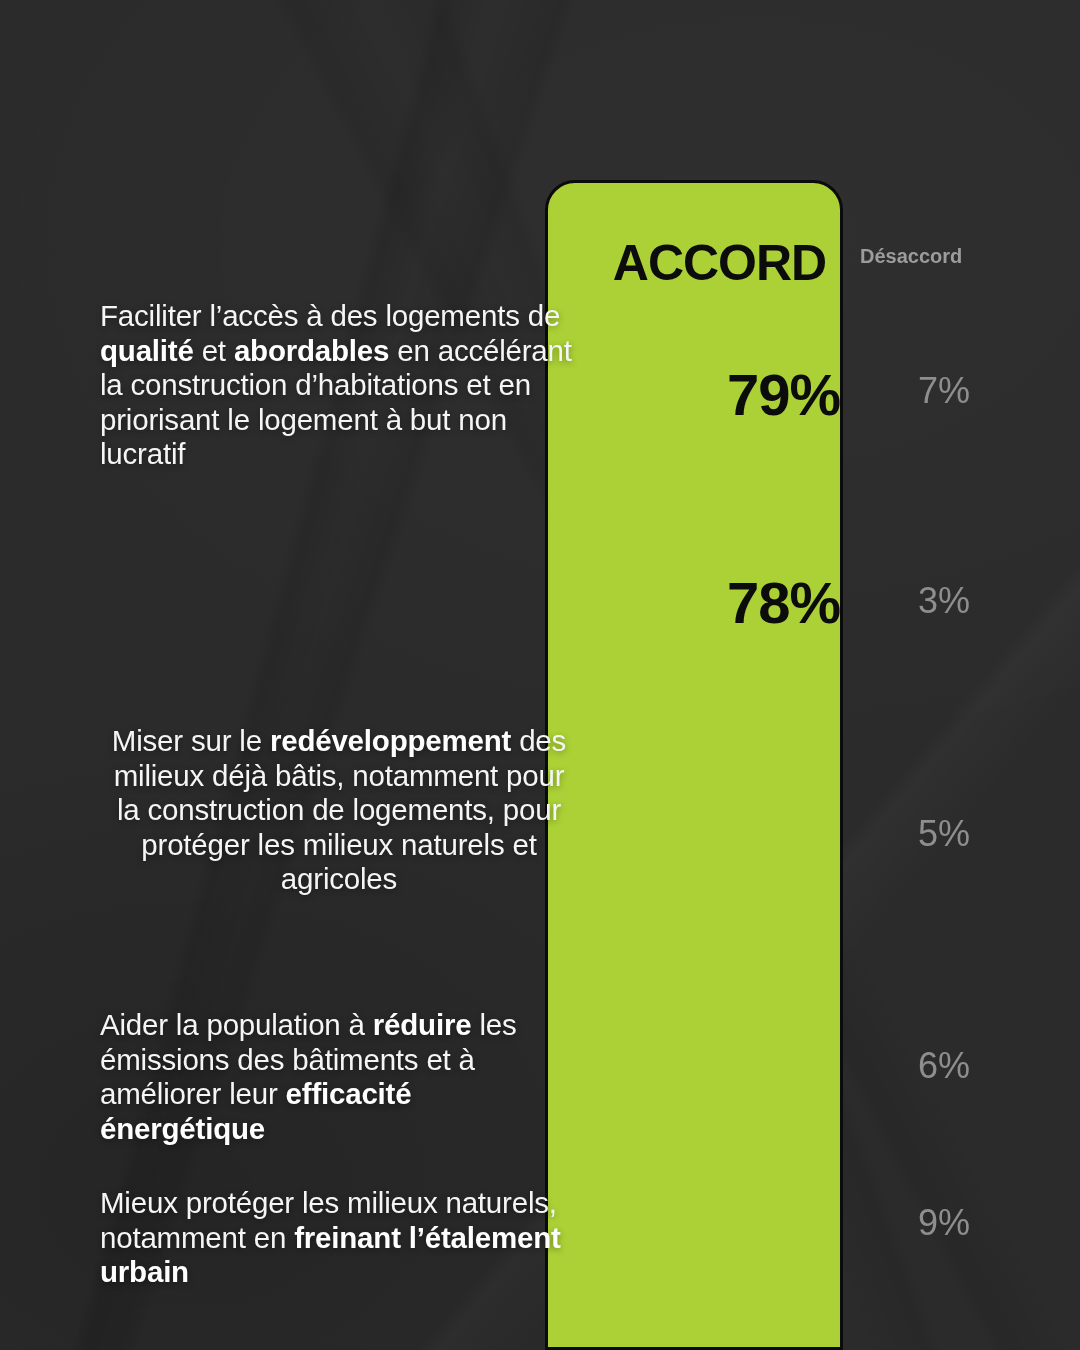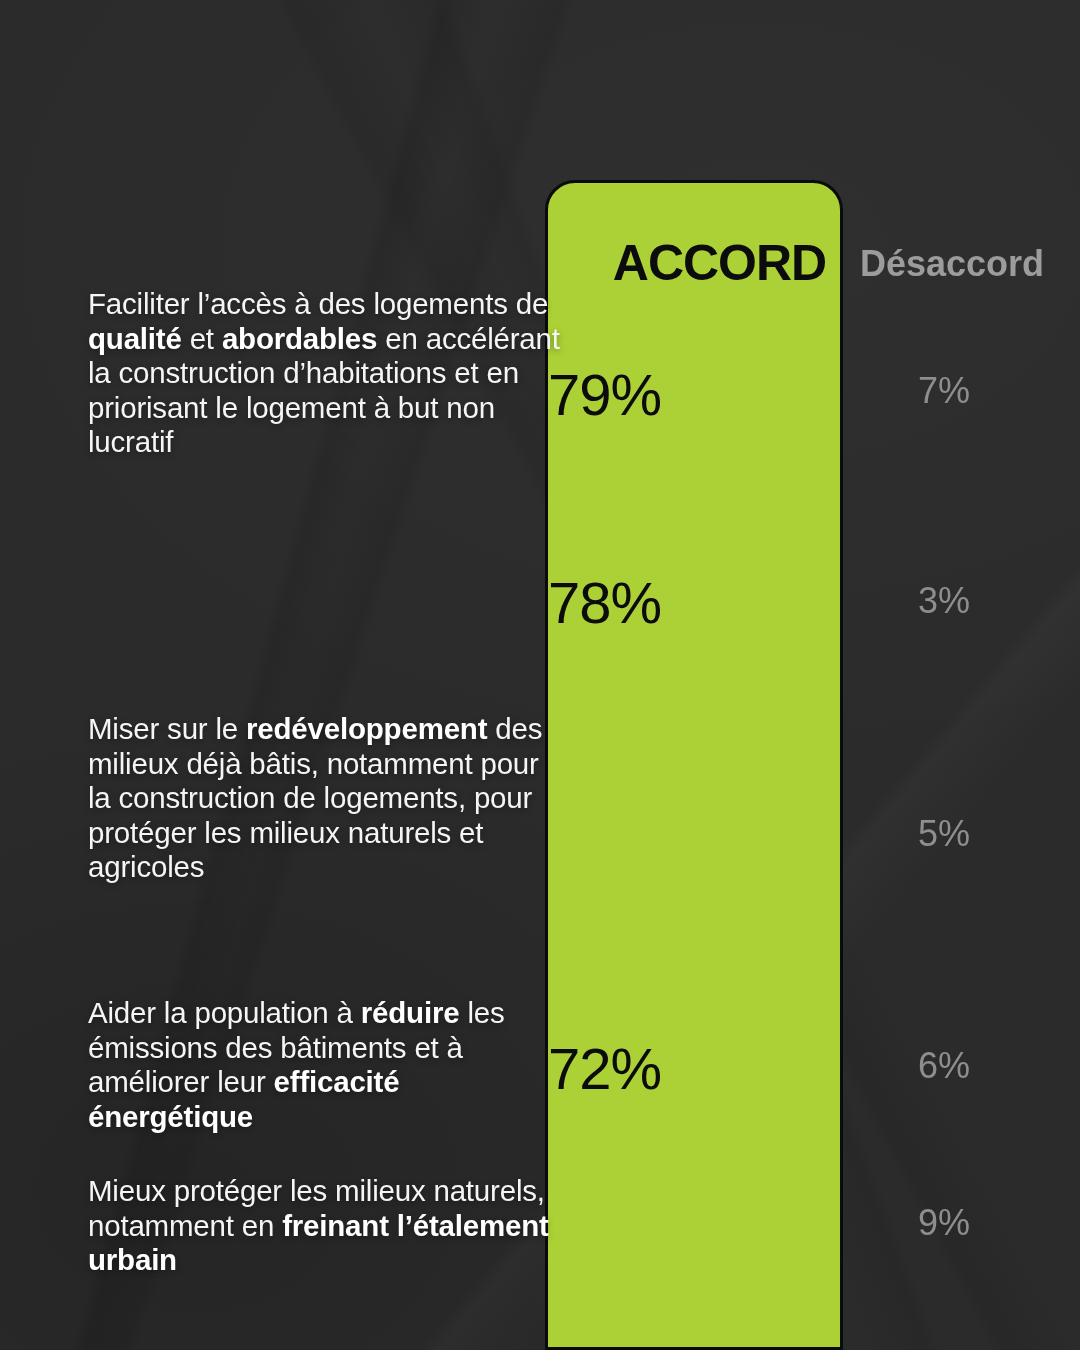--- a/index.html
+++ b/index.html
@@ -33,37 +33,37 @@
     border:3px solid #0b0b0b;
     border-radius:30px 30px 0 0;
   }
   .accord-header{
     position:absolute;left:548px;top:236px;width:343px;
     text-align:center;
     font-size:50px;line-height:54px;font-weight:bold;
     letter-spacing:-1px;color:#0c0c0c;
   }
   .desaccord-header{
-    position:absolute;left:860px;top:248px;width:168px;
+    position:absolute;left:860px;top:240px;width:168px;
     text-align:left;
-    font-size:36px;line-height:32px;font-weight:bold;
+    font-size:20px;line-height:32px;font-weight:bold;
     color:#9c9c9c;
   }
   .statement{
-    position:absolute;left:88px;width:478px;margin:0;
+    position:absolute;left:88px;width:478px;margin:12px;
     color:#f5f5f5;font-size:29.5px;line-height:34.6px;
     letter-spacing:-0.2px;
     text-shadow:0 2px 6px rgba(0,0,0,0.35);
   }
   .statement b{color:#ffffff;}
-  .st1{top:287px;} .st2{top:531px;} .st3{top:712px;} .st4{top:996px;} .st5{top:1174px;}
+  .st1{top:287px;} .st2{top:531px;} .st3{top:712px;text-align:center;} .st4{top:996px;} .st5{top:1174px;}
   .acc{
     position:absolute;left:548px;width:292px;
-    text-align:left;
-    font-size:58px;line-height:66px;font-weight:normal;
+    text-align:right;
+    font-size:58px;line-height:66px;font-weight:bold;
     letter-spacing:-1px;color:#0c0c0c;
   }
   .acc1{top:362px;} .acc2{top:570px;} .acc3{top:803px;} .acc4{top:1036px;} .acc5{top:1190px;}
   .dis{
     position:absolute;left:860px;width:168px;
     text-align:center;
     font-size:36px;line-height:42px;color:#8e8e8e;
   }
   .dis1{top:370px;} .dis2{top:580px;} .dis3{top:813px;} .dis4{top:1045px;} .dis5{top:1202px;}
 </style>
@@ -82,21 +82,20 @@
 
 
   <p class="statement st3"><span>Miser sur le </span><b>redéveloppement</b><span> des milieux déjà bâtis, notamment pour la construction de logements, pour protéger les milieux naturels et agricoles</span></p>
 
   <p class="statement st5"><span>Mieux protéger les milieux naturels, notamment en </span><b>freinant l’étalement urbain</b></p>
 
   <p class="statement st4"><span>Aider la population à </span><b>réduire</b><span> les émissions des bâtiments et à améliorer leur </span><b>efficacité énergétique</b></p>
 
   <div class="acc acc1">79%</div>
   <div class="acc acc2">78%</div>
-  <div class="acc acc4">72%</div>
 
   <div class="dis dis1">7%</div>
   <div class="dis dis2">3%</div>
   <div class="dis dis3">5%</div>
   <div class="dis dis4">6%</div>
   <div class="dis dis5">9%</div>
 
 </div>
 
 </body></html>

